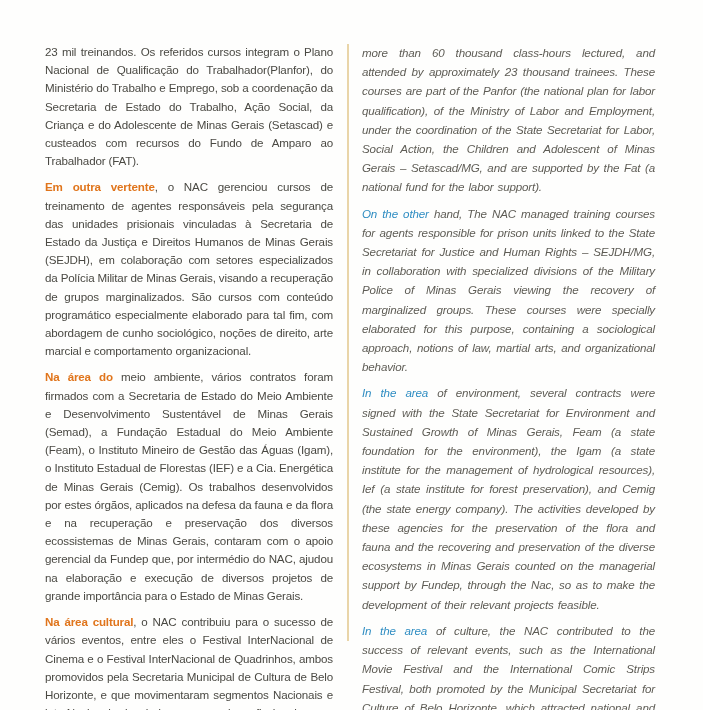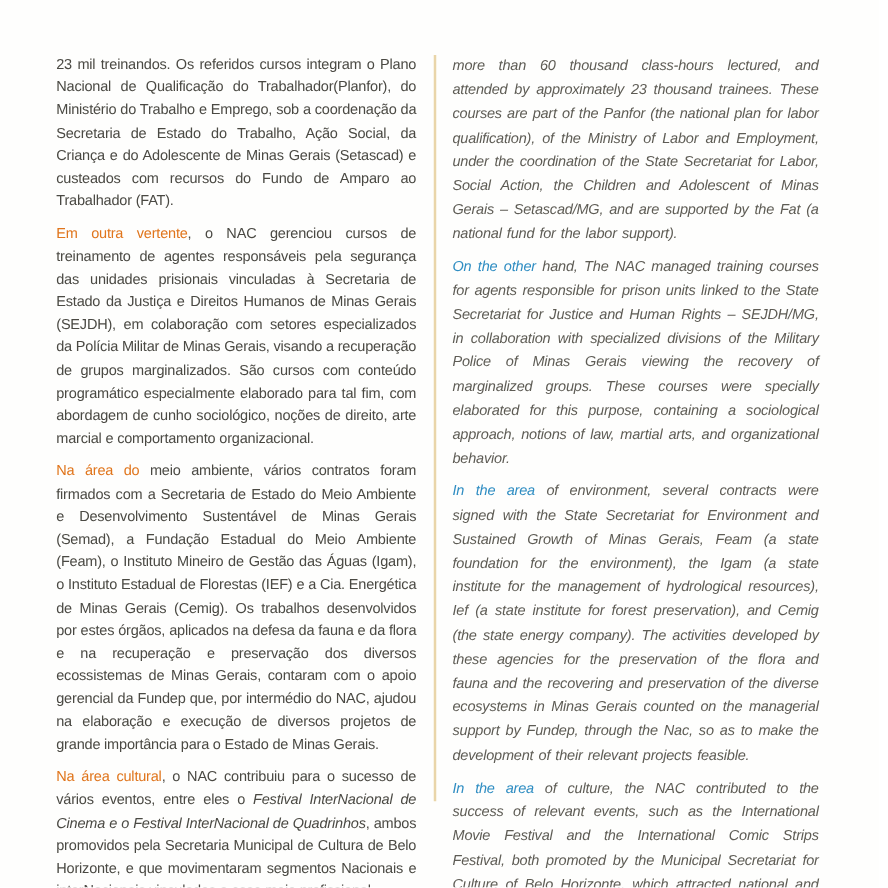--- a/index.html
+++ b/index.html
@@ -27,23 +27,23 @@
     left:362px; width:293px;
     color:#5e5c55;
     font-size:11.6px;
     line-height:19.2px;
     font-style:italic;
     word-spacing:1px;
   }
   .para { margin:0 0 8px 0; }
   .col-right .para { margin-bottom:7px; }
   .run { white-space:pre-wrap; }
-  .run.lead-orange { color:#e0751c; font-weight:normal;margin-top:40px; }
+  .run.lead-orange { color:#e0751c; font-weight:bold;margin-top:40px; }
   .run.lead-blue   { color:#2f8dc2; font-weight:normal; }
-  .run.italic      { font-style:italic; }
+  .run.italic      { }
   .divider {
     position:absolute;
     left:347px; top:44px;
     width:2px; height:597px;
     background:#e9d5a9;
   }
 </style>
 </head>
 <body>
 

